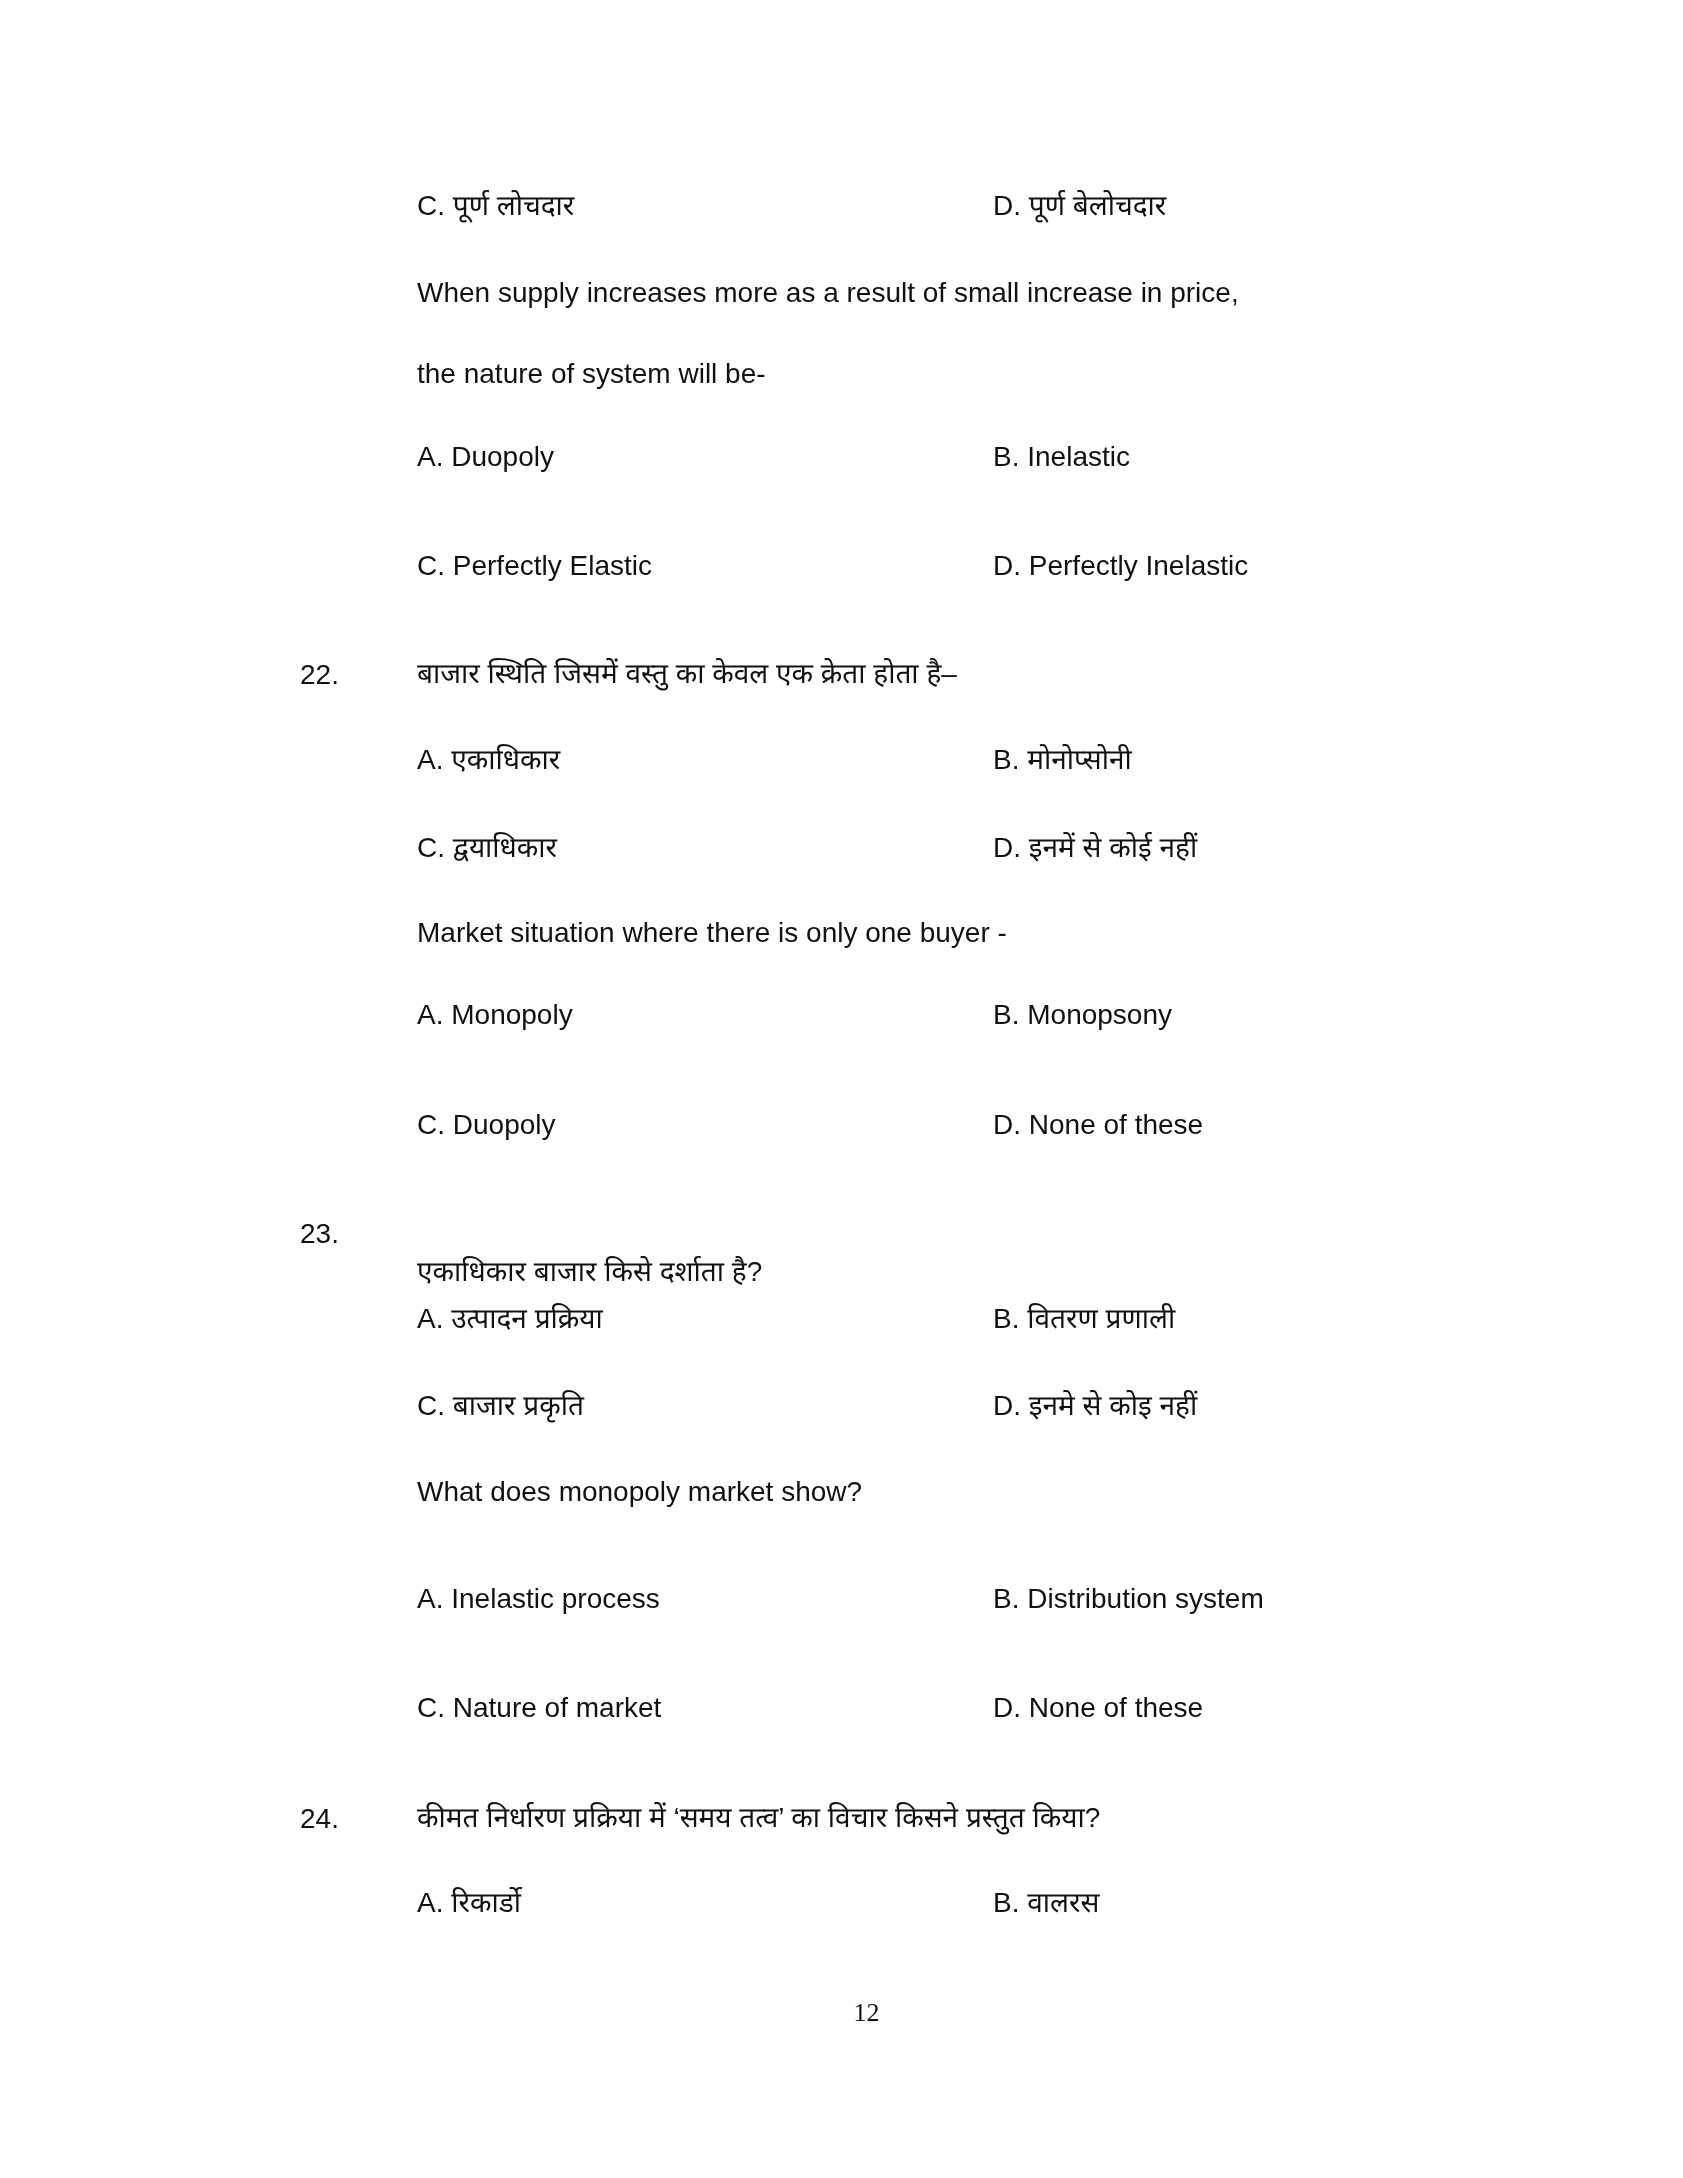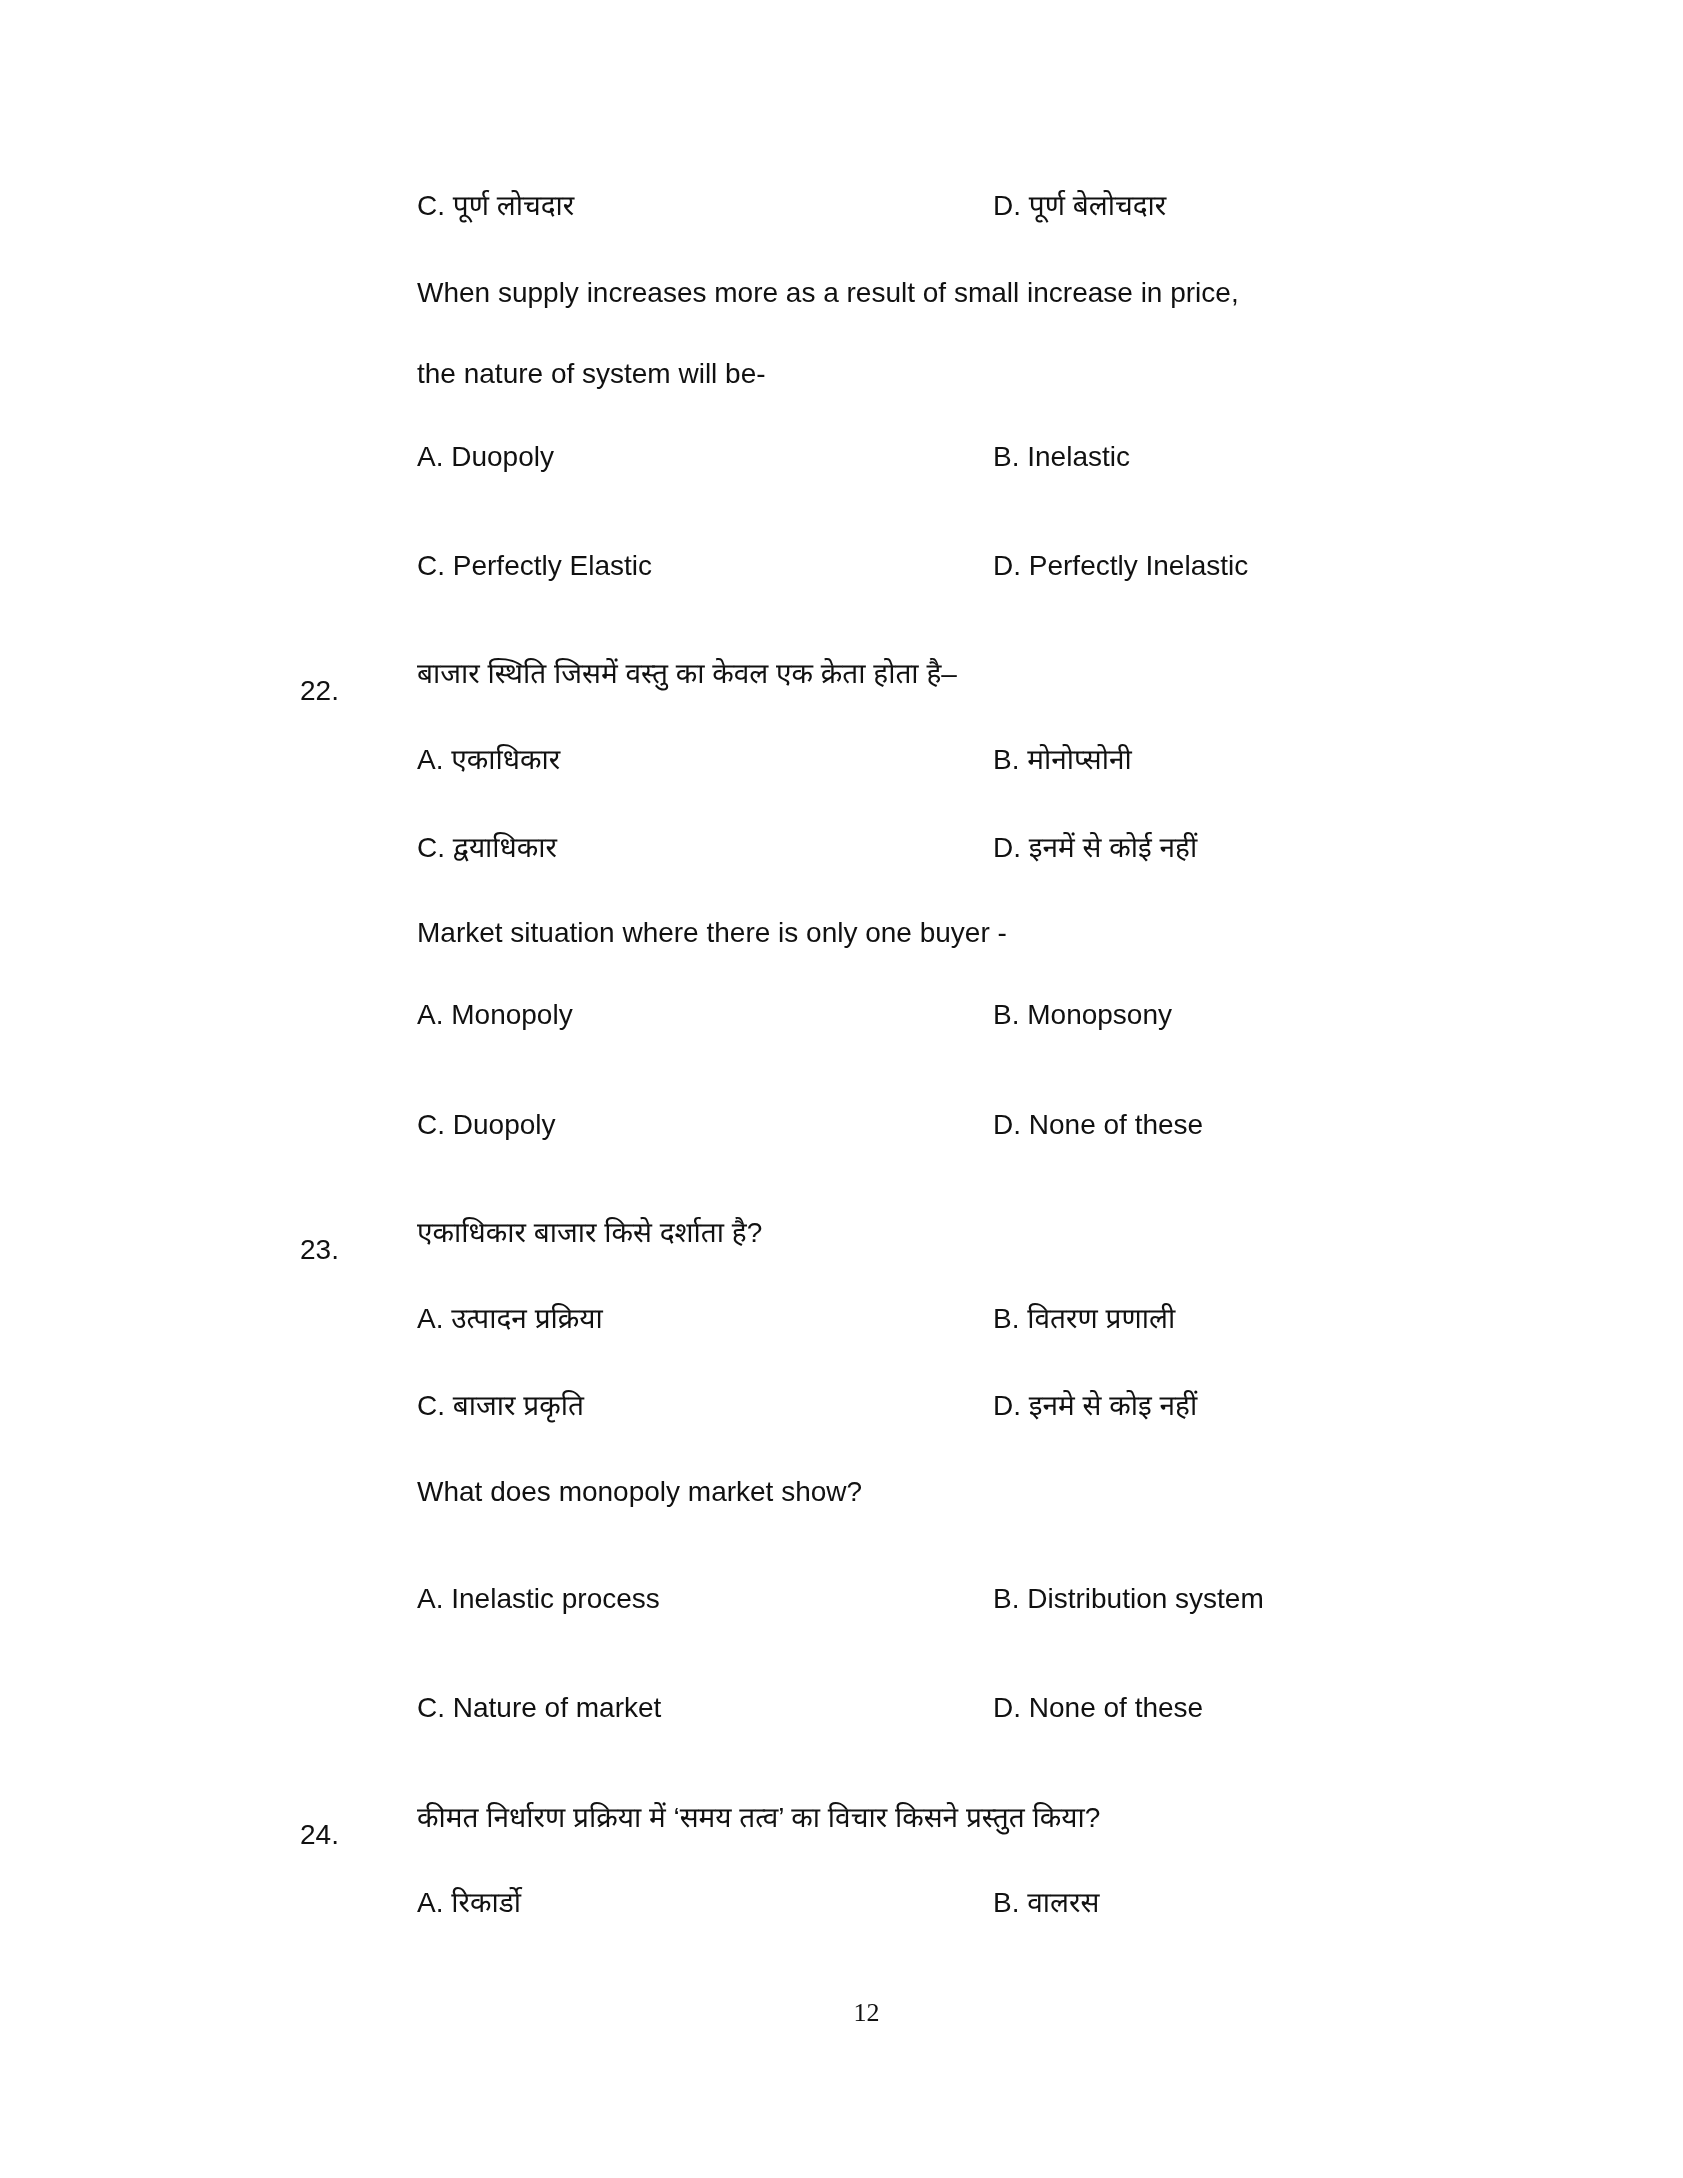--- a/index.html
+++ b/index.html
@@ -1,19 +1,19 @@
 <!DOCTYPE html>
 <html><head>
 <meta charset="utf-8">
 <style>
   html, body { margin:0; padding:0; background:#ffffff; }
   body { width:1683px; height:2178px; position:relative; overflow:hidden;
          font-family:"Liberation Sans", "DejaVu Sans", sans-serif; color:#111; }
   .line { position:absolute; font-size:28px; line-height:44px; white-space:nowrap; }
-  .num { position:absolute; left:300px; font-size:28px; line-height:44px;margin-top:16px; }
+  .num { position:absolute; left:300px; font-size:28px; line-height:44px; }
   .colA { left:417px; }
   .colB { left:993px; }
   .pagenum { position:absolute; left:0; width:1733px; text-align:center; top:1998px;
              font-family:"Liberation Serif", serif; font-size:26px; }
 </style>
 </head>
 <body>
 
 <div class="line colA" style="top:184px">C. पूर्ण लोचदार</div>
 <div class="line colB" style="top:184px">D. पूर्ण बेलोचदार</div>
@@ -30,21 +30,21 @@
 <div class="line colB" style="top:738px">B. मोनोप्सोनी</div>
 <div class="line colA" style="top:826px">C. द्वयाधिकार</div>
 <div class="line colB" style="top:826px">D. इनमें से कोई नहीं</div>
 <div class="line colA" style="top:911px">Market situation where there is only one buyer -</div>
 <div class="line colA" style="top:993px">A. Monopoly</div>
 <div class="line colB" style="top:993px">B. Monopsony</div>
 <div class="line colA" style="top:1103px">C. Duopoly</div>
 <div class="line colB" style="top:1103px">D. None of these</div>
 
 <div class="num" style="top:1212px">23.</div>
-<div class="line colA" style="top:1211px">एकाधिकार बाजार किसे दर्शाता है?</div>
+<div class="line colA" style="top:1250px">एकाधिकार बाजार किसे दर्शाता है?</div>
 <div class="line colA" style="top:1297px">A. उत्पादन प्रक्रिया</div>
 <div class="line colB" style="top:1297px">B. वितरण प्रणाली</div>
 <div class="line colA" style="top:1384px">C. बाजार प्रकृति</div>
 <div class="line colB" style="top:1384px">D. इनमे से कोइ नहीं</div>
 <div class="line colA" style="top:1470px">What does monopoly market show?</div>
 <div class="line colA" style="top:1577px">A. Inelastic process</div>
 <div class="line colB" style="top:1577px">B. Distribution system</div>
 <div class="line colA" style="top:1686px">C. Nature of market</div>
 <div class="line colB" style="top:1686px">D. None of these</div>
 

